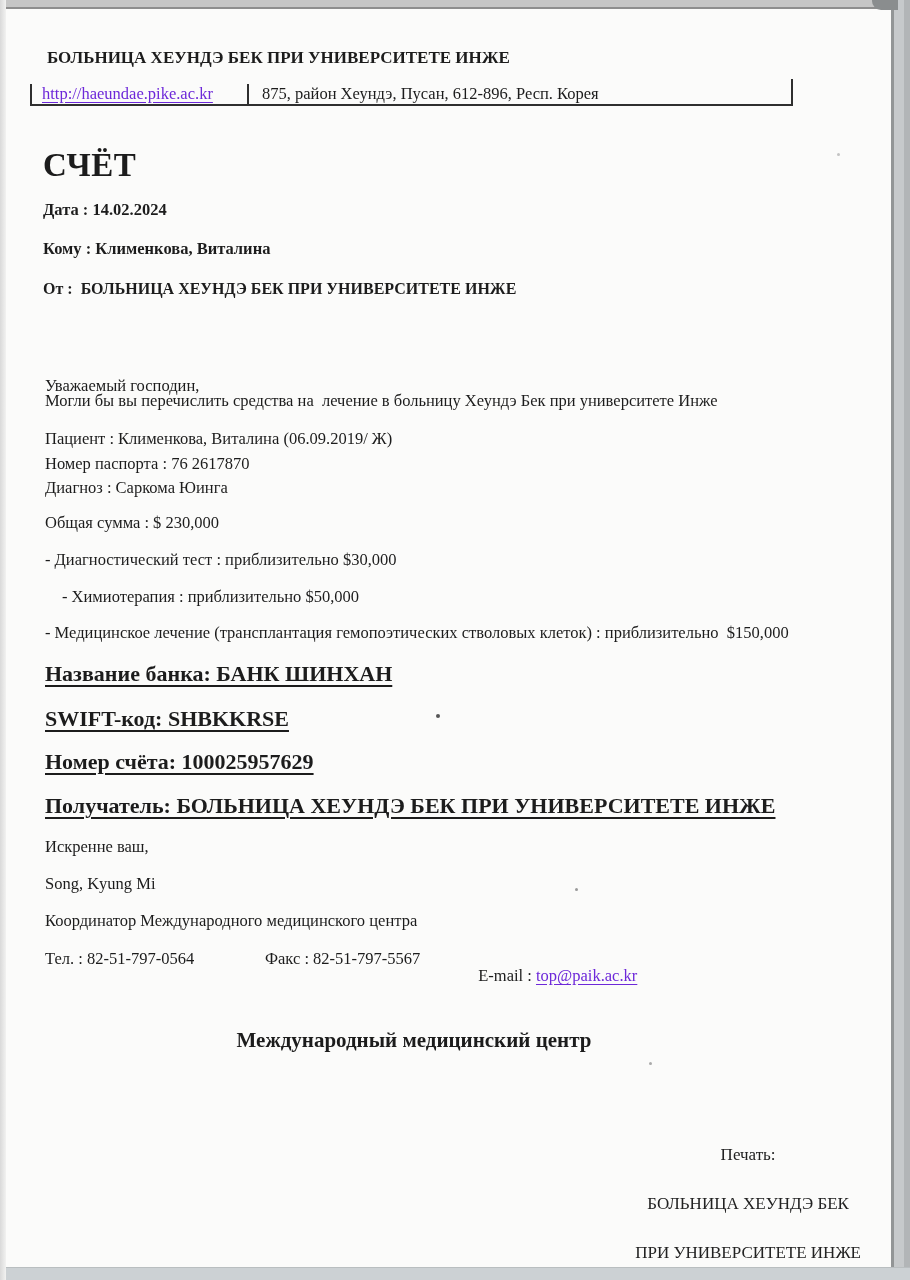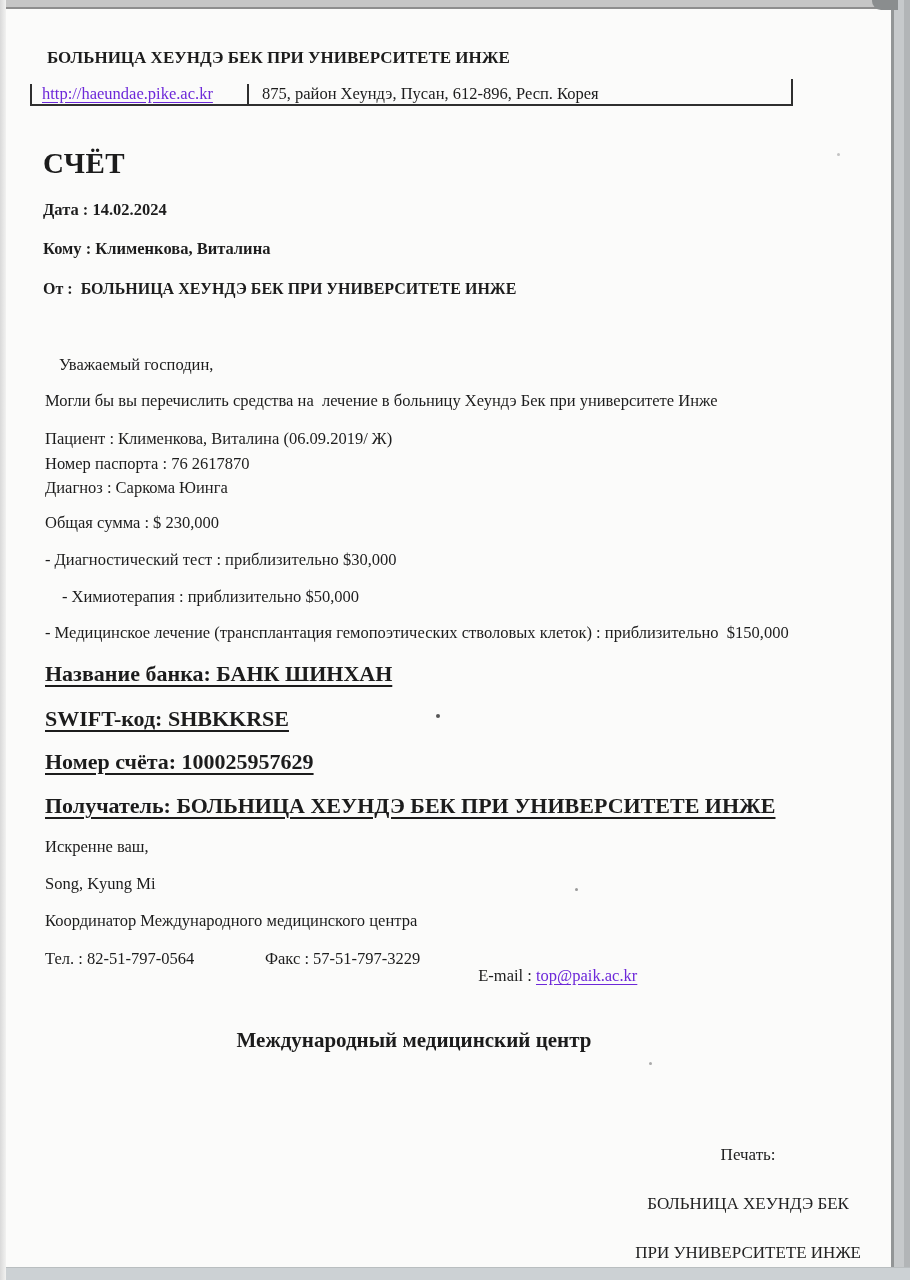--- a/index.html
+++ b/index.html
@@ -12,21 +12,21 @@
   }
   .line {
     position:absolute;
     white-space:pre;
     font:16.5px/1.15 "Liberation Serif", serif;
     color:#1c1c1c;
     z-index:3;
   }
   .bold { font-weight:700; }
   .sz16 { font-size:16px; }
-  .title-xl { font-size:29px; font-weight:700; letter-spacing:.5px; }
+  .title-xl { font-size:33px; font-weight:700; letter-spacing:.5px; }
   .bank {
     font-weight:700; font-size:22px;
     text-decoration:underline;
     text-decoration-thickness:1.6px;
     text-underline-offset:3.5px;
   }
   .hdr-title { font-size:17px; font-weight:700; }
   .link {
     text-decoration:underline;
     text-underline-offset:2.5px;
@@ -62,21 +62,21 @@
 <div class="tick" style="left:30px; top:84px; width:2px; height:20px;"></div>
 <div class="tick" style="left:247px; top:84px; width:2px; height:20px;"></div>
 <div class="tick" style="left:791px; top:79px; width:2px; height:25px;"></div>
 
 <div class="line title-xl" style="left:43px; top:147px;">СЧЁТ</div>
 
 <div class="line bold" style="left:43px; top:201px;">Дата : 14.02.2024</div>
 <div class="line bold" style="left:43px; top:240px;">Кому : Клименкова, Виталина</div>
 <div class="line bold sz16" style="left:43px; top:280px;">От :  БОЛЬНИЦА ХЕУНДЭ БЕК ПРИ УНИВЕРСИТЕТЕ ИНЖЕ</div>
 
-<div class="line" style="left:45px; top:356px;margin-left:14px;">Уважаемый господин,</div>
+<div class="line" style="left:45px; top:377px;">Уважаемый господин,</div>
 <div class="line" style="left:45px; top:392px;">Могли бы вы перечислить средства на  лечение в больницу Хеундэ Бек при университете Инже</div>
 
 <div class="line" style="left:45px; top:430px;">Пациент : Клименкова, Виталина (06.09.2019/ Ж)</div>
 <div class="line" style="left:45px; top:455px;">Номер паспорта : 76 2617870</div>
 <div class="line" style="left:45px; top:479px;">Диагноз : Саркома Юинга</div>
 
 <div class="line" style="left:45px; top:514px;">Общая сумма : $ 230,000</div>
 
 <div class="line" style="left:45px; top:551px;">- Диагностический тест : приблизительно $30,000</div>
 <div class="line" style="left:62px; top:588px;">- Химиотерапия : приблизительно $50,000</div>
@@ -85,21 +85,21 @@
 <div class="line bank" style="left:45px; top:661px;">Название банка: БАНК ШИНХАН</div>
 <div class="line bank" style="left:45px; top:706px;">SWIFT-код: SHBKKRSE</div>
 <div class="line bank" style="left:45px; top:749px;">Номер счёта: 100025957629</div>
 <div class="line bank" style="left:45px; top:793px;">Получатель: БОЛЬНИЦА ХЕУНДЭ БЕК ПРИ УНИВЕРСИТЕТЕ ИНЖЕ</div>
 
 <div class="line" style="left:45px; top:838px;">Искренне ваш,</div>
 <div class="line" style="left:45px; top:875px;">Song, Kyung Mi</div>
 <div class="line" style="left:45px; top:912px;">Координатор Международного медицинского центра</div>
 
 <div class="line" style="left:45px; top:950px;">Тел. : 82-51-797-0564</div>
-<div class="line" style="left:265px; top:950px;">Факс : 57-51-797-3229</div>
+<div class="line" style="left:265px; top:950px;">Факс : 82-51-797-5567</div>
 <div class="line" style="left:470px; top:948px;">
   <span>E-mail : </span><span class="link">top@paik.ac.kr</span>
 </div>
 
 <div class="line center footer-title" style="top:1028px;">Международный медицинский центр</div>
 
 <div class="line stamp" style="top:1118px;">
   <span>Печать:</span><br>
   <span>БОЛЬНИЦА ХЕУНДЭ БЕК</span><br>
   <span>ПРИ УНИВЕРСИТЕТЕ ИНЖЕ</span>

